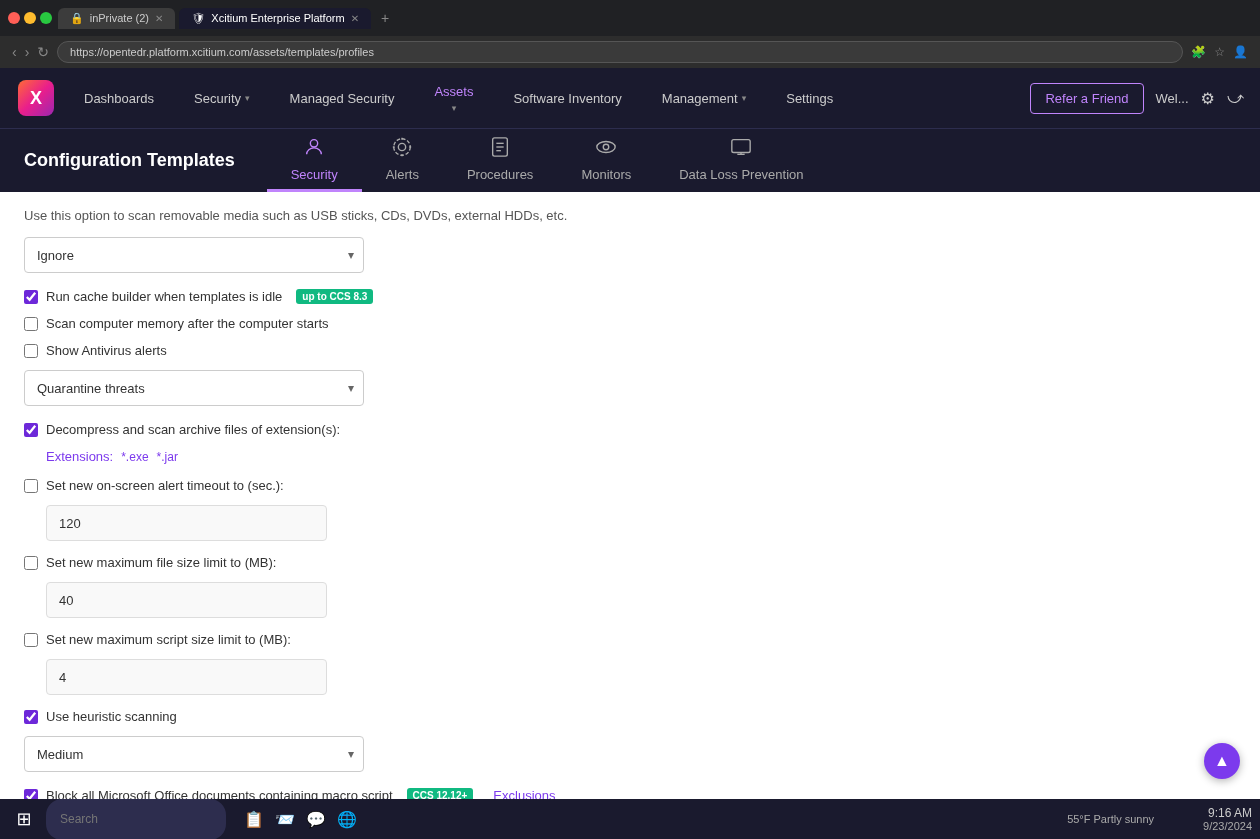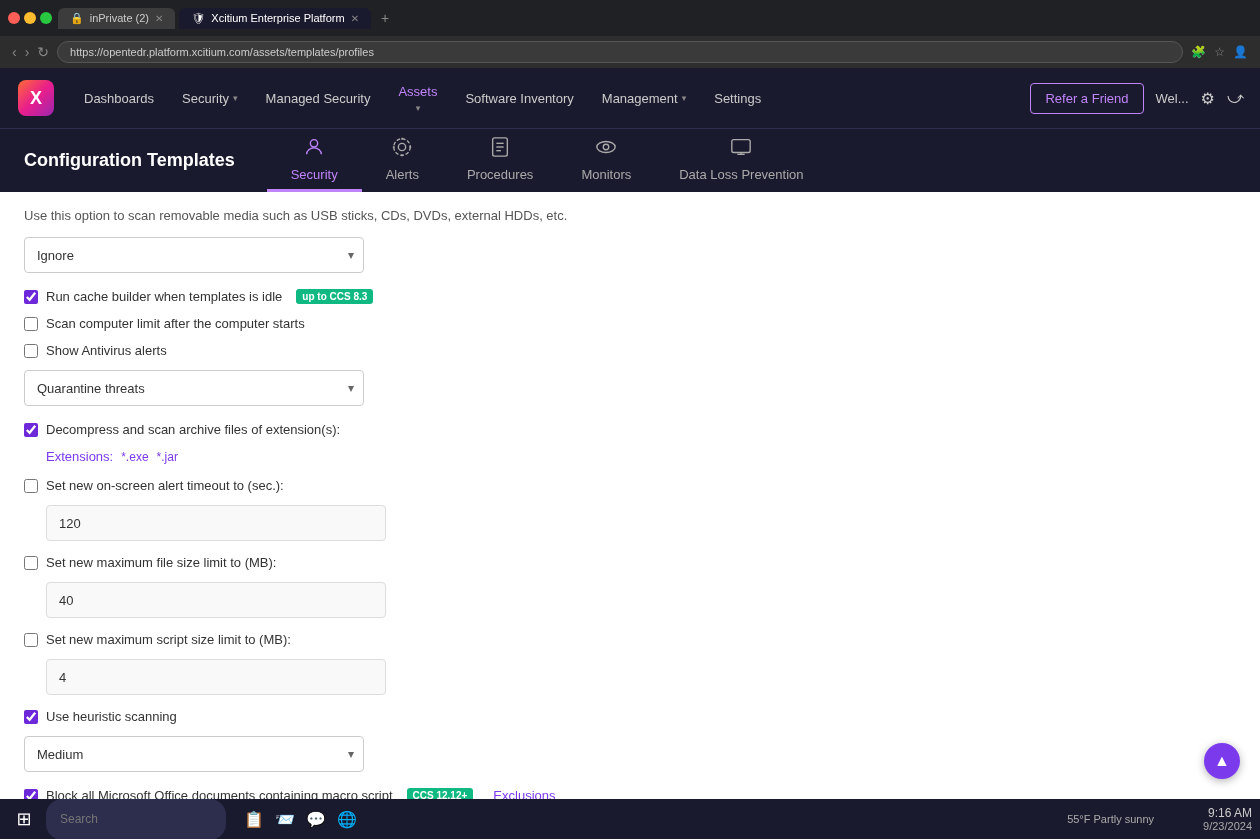--- a/index.html
+++ b/index.html
@@ -98,21 +98,21 @@
       display: flex;
       align-items: center;
       justify-content: center;
       color: white;
       font-weight: 900;
       font-size: 18px;
     }
     .nav-items {
       display: flex;
       align-items: center;
-      gap: 4px;
+      gap: 16px;
       flex: 1;
     }
     .nav-item {
       color: #ccc;
       font-size: 13px;
       padding: 8px 12px;
       cursor: pointer;
       display: flex;
       align-items: center;
       gap: 4px;
@@ -272,21 +272,21 @@
     .extension-tag {
       font-size: 12px;
       color: #7c3aed;
     }
 
     .text-input-row {
       margin-bottom: 14px;
       margin-left: 22px;
     }
     .text-input {
-      width: 340px;
+      width: 281px;
       padding: 8px 12px;
       border: 1px solid #ddd;
       border-radius: 4px;
       font-size: 13px;
       color: #333;
       background: #f9f9f9;
       height: 36px;
     }
 
     .exclusions-link {
@@ -508,21 +508,21 @@
     </div>
 
     <div class="checkbox-row form-row">
       <input type="checkbox" id="run-cache" checked="" style="">
       <label for="run-cache" class="checkbox-label">Run cache builder when templates is idle</label>
       <span class="badge-ccs">up to CCS 8.3</span>
     </div>
 
     <div class="checkbox-row form-row">
       <input type="checkbox" id="scan-memory" style="">
-      <label for="scan-memory" class="checkbox-label">Scan computer limit after the computer starts</label>
+      <label for="scan-memory" class="checkbox-label">Scan computer memory after the computer starts</label>
     </div>
 
     <div class="checkbox-row form-row">
       <input type="checkbox" id="show-alerts" style="">
       <label for="show-alerts" class="checkbox-label">Show Antivirus alerts</label>
     </div>
 
     <div class="form-row">
       <div class="select-wrapper">
         <select class="form-select">

